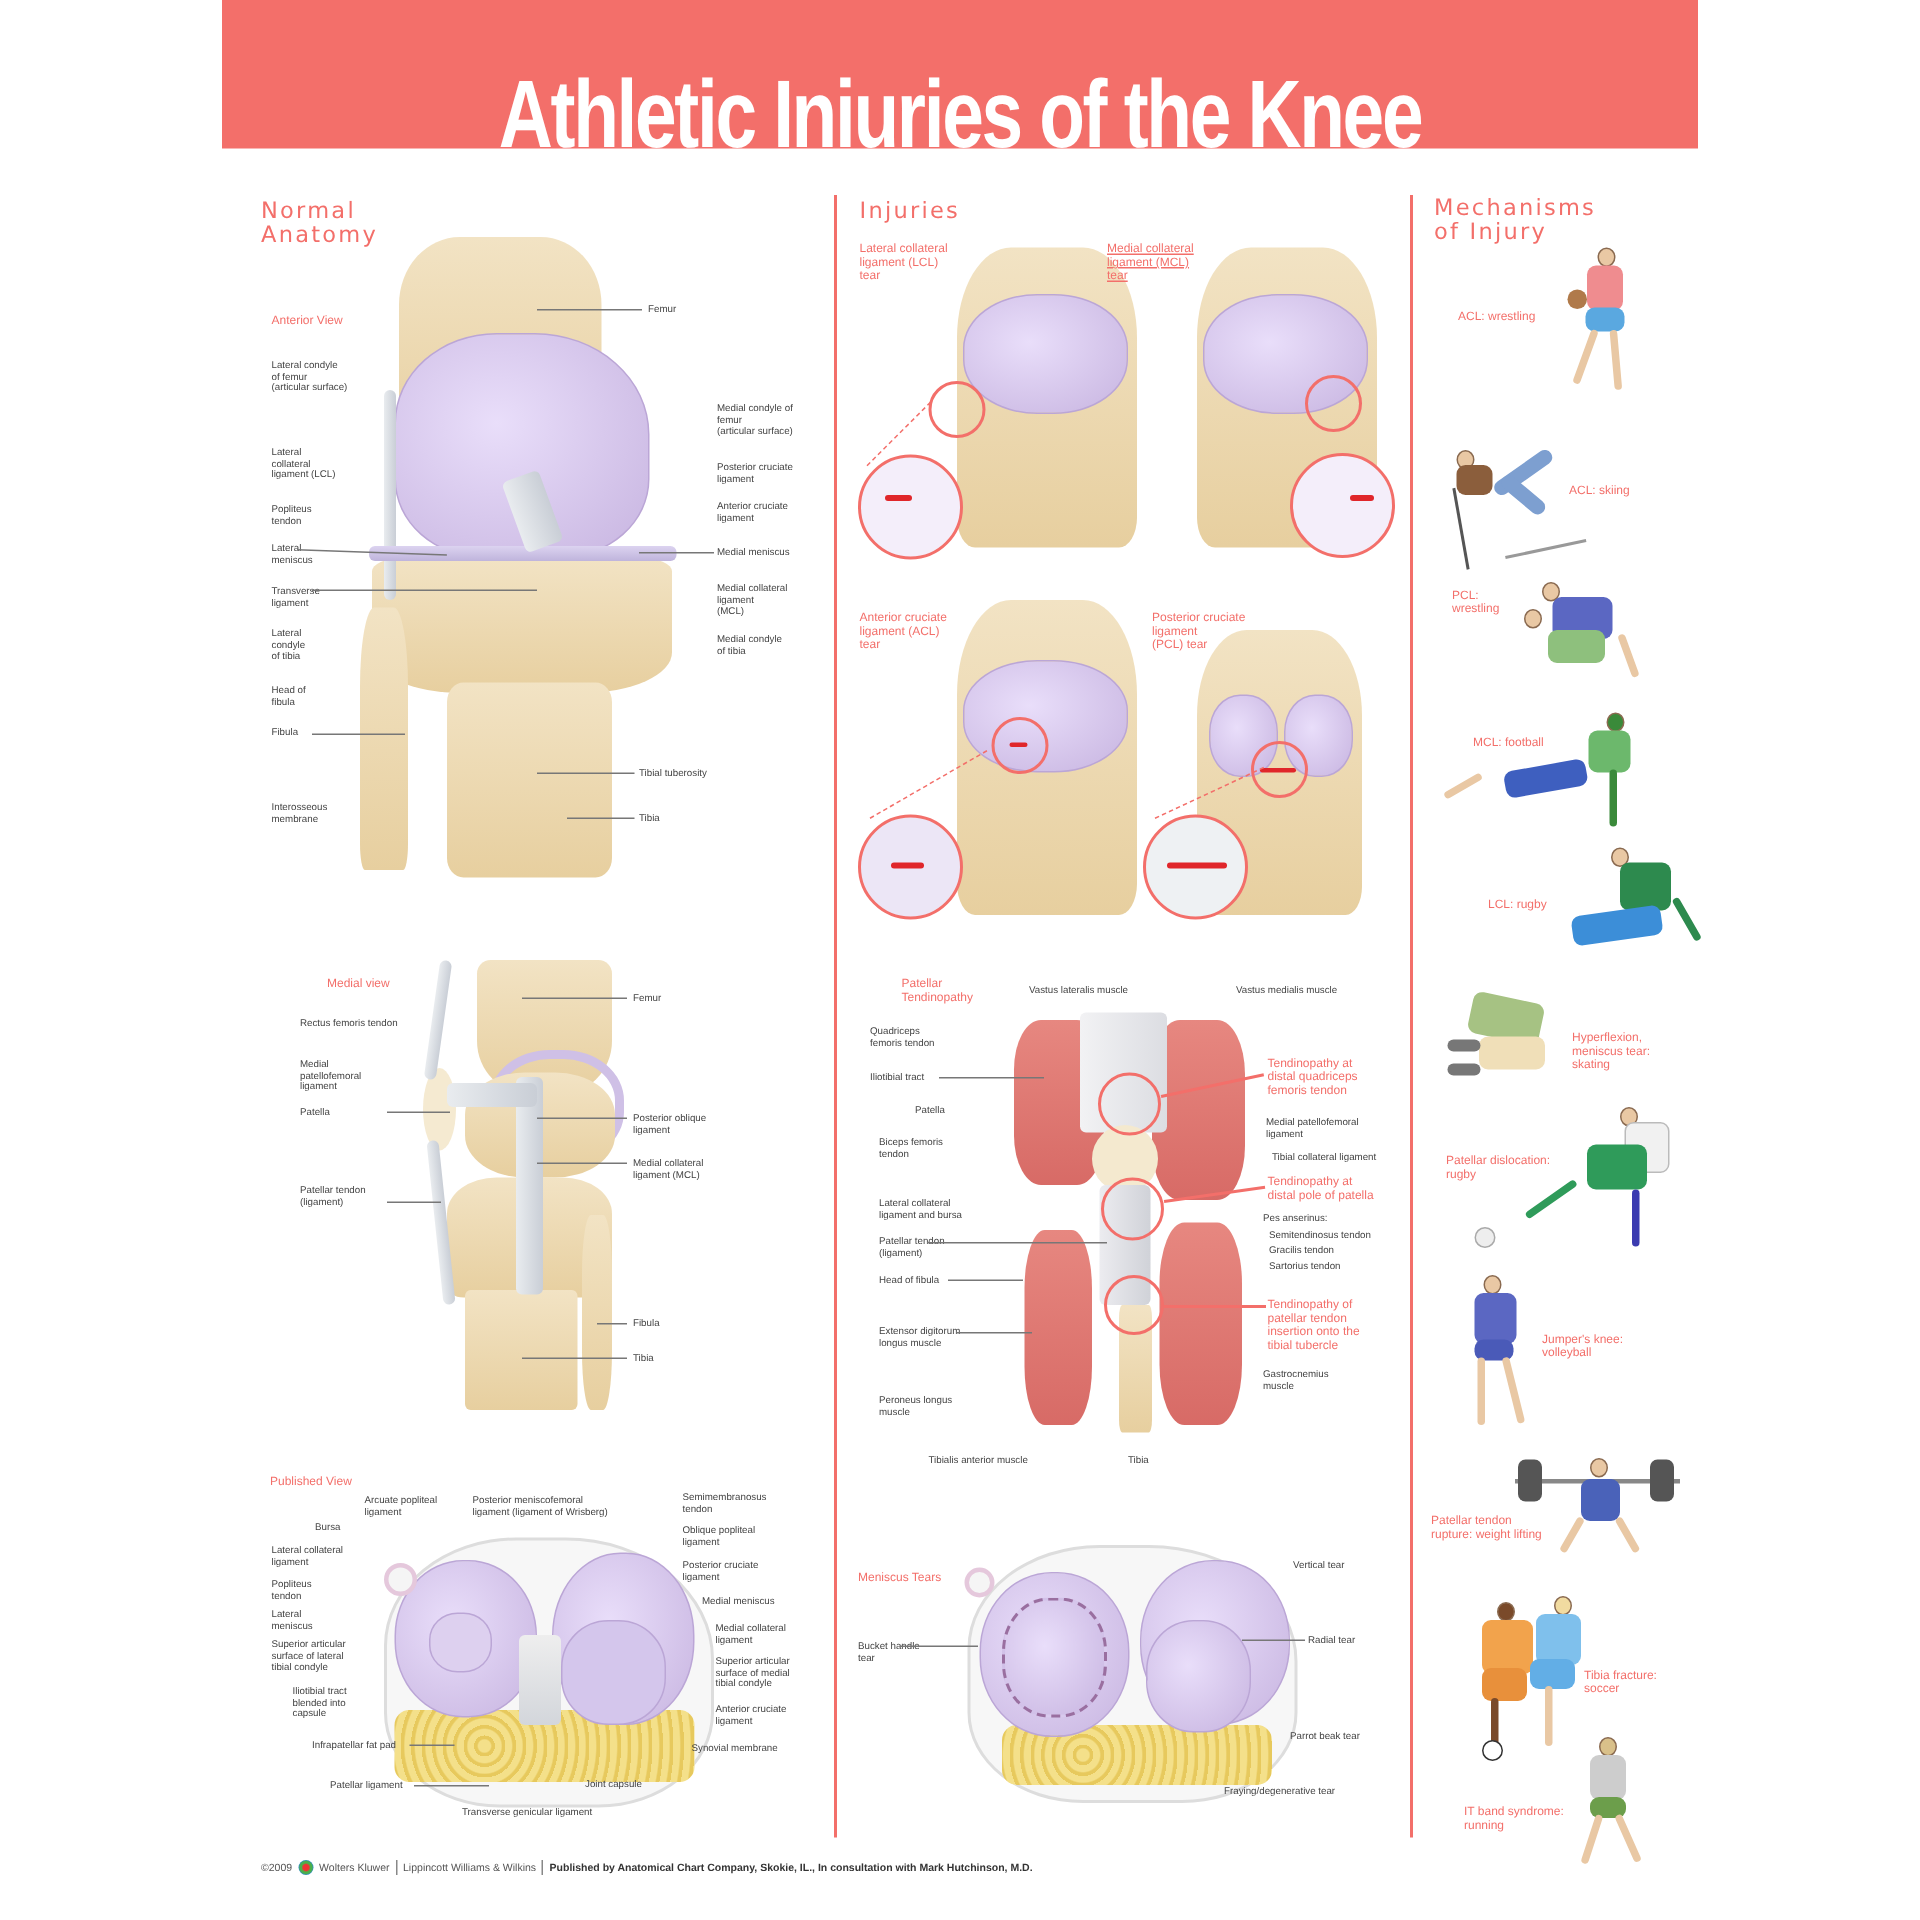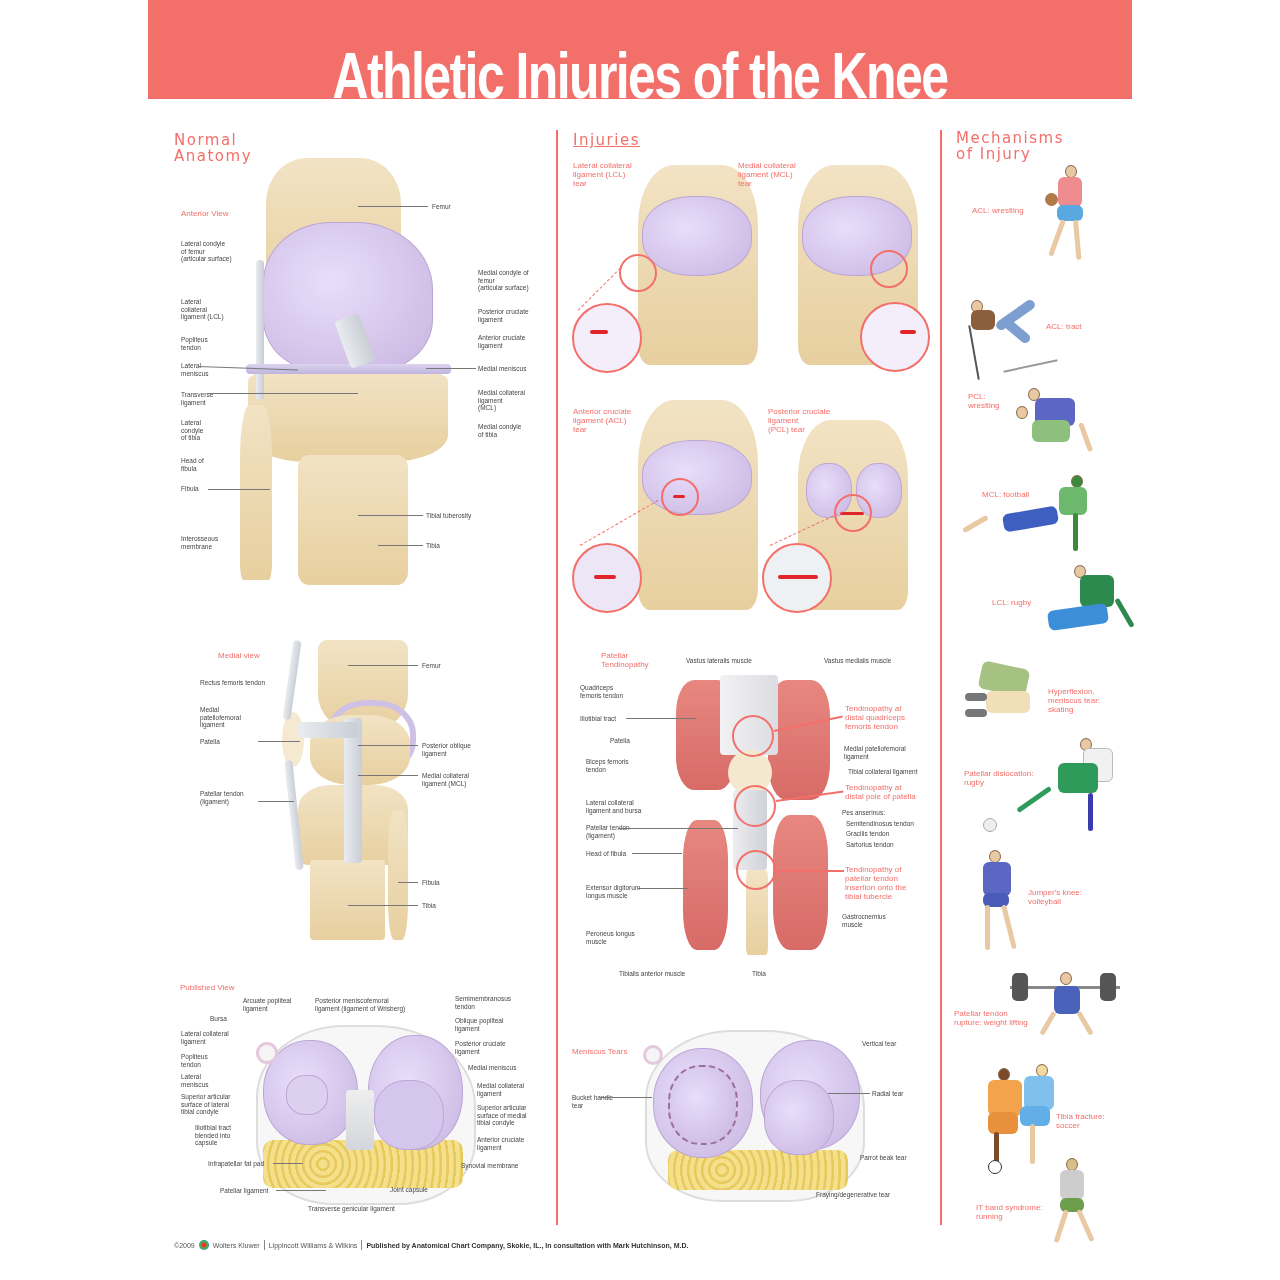--- a/index.html
+++ b/index.html
@@ -192,35 +192,35 @@
 ligament</div>
   <div class="lbl" style="left:329px;top:1104px;">Superior articular
 surface of medial
 tibial condyle</div>
   <div class="lbl" style="left:329px;top:1136px;">Anterior cruciate
 ligament</div>
   <div class="lbl" style="left:313px;top:1162px;">Synovial membrane</div>
   <div class="lbl" style="left:242px;top:1186px;">Joint capsule</div>
   <div class="lbl" style="left:160px;top:1205px;">Transverse genicular ligament</div>
 
-  <div class="section-h" style="left:425px;top:132px;text-decoration:underline;">Injuries</div>
+  <div class="section-h" style="left:425px;top:132px;">Injuries</div>
 
   <div class="red-lbl" style="left:425px;top:161px;">Lateral collateral
 ligament (LCL)
 tear</div>
   <div>
     <div class="bone" style="left:490px;top:165px;width:120px;height:200px;border-radius:30% 30% 10% 10%;"></div>
     <div class="cart" style="left:494px;top:196px;width:110px;height:80px;"></div>
     <div class="circle" style="left:471px;top:254px;width:38px;height:38px;"></div>
     <div class="circle" style="left:424px;top:303px;width:70px;height:70px;background:#f4eefa;"></div>
     <div class="tear" style="left:442px;top:330px;width:18px;"></div>
     <div class="dash" style="left:430px;top:310px;width:60px;transform:rotate(-45deg);"></div>
   </div>
 
-  <div class="red-lbl" style="left:590px;top:161px;">Medial collateral
+  <div class="red-lbl" style="left:590px;top:161px;text-decoration:underline;">Medial collateral
 ligament (MCL)
 tear</div>
   <div>
     <div class="bone" style="left:650px;top:165px;width:120px;height:200px;border-radius:30% 30% 10% 10%;"></div>
     <div class="cart" style="left:654px;top:196px;width:110px;height:80px;"></div>
     <div class="circle" style="left:722px;top:250px;width:38px;height:38px;"></div>
     <div class="circle" style="left:712px;top:302px;width:70px;height:70px;background:#f4eefa;"></div>
     <div class="tear" style="left:752px;top:330px;width:16px;"></div>
   </div>
 
@@ -414,21 +414,21 @@
   </div>
   <div class="figure" style="left:900px;top:1158px;width:50px;height:90px;">
     <div class="fig-head" style="left:18px;top:0;background:#d9c08a;"></div>
     <div class="fig-body" style="left:12px;top:12px;width:24px;height:30px;background:#cdcdcd;"></div>
     <div class="fig-body" style="left:12px;top:40px;width:24px;height:14px;background:#6c9e4b;"></div>
     <div class="fig-limb" style="left:16px;top:52px;height:34px;transform:rotate(18deg);"></div>
     <div class="fig-limb" style="left:28px;top:52px;height:34px;transform:rotate(-24deg);"></div>
   </div>
 
   <div class="red-lbl" style="left:824px;top:206px;">ACL: wrestling</div>
-  <div class="red-lbl" style="left:898px;top:322px;">ACL: tract</div>
+  <div class="red-lbl" style="left:898px;top:322px;">ACL: skiing</div>
   <div class="red-lbl" style="left:820px;top:392px;">PCL:
 wrestling</div>
   <div class="red-lbl" style="left:834px;top:490px;">MCL: football</div>
   <div class="red-lbl" style="left:844px;top:598px;">LCL: rugby</div>
   <div class="red-lbl" style="left:900px;top:687px;">Hyperflexion,
 meniscus tear:
 skating</div>
   <div class="red-lbl" style="left:816px;top:769px;">Patellar dislocation:
 rugby</div>
   <div class="red-lbl" style="left:880px;top:888px;">Jumper's knee:

